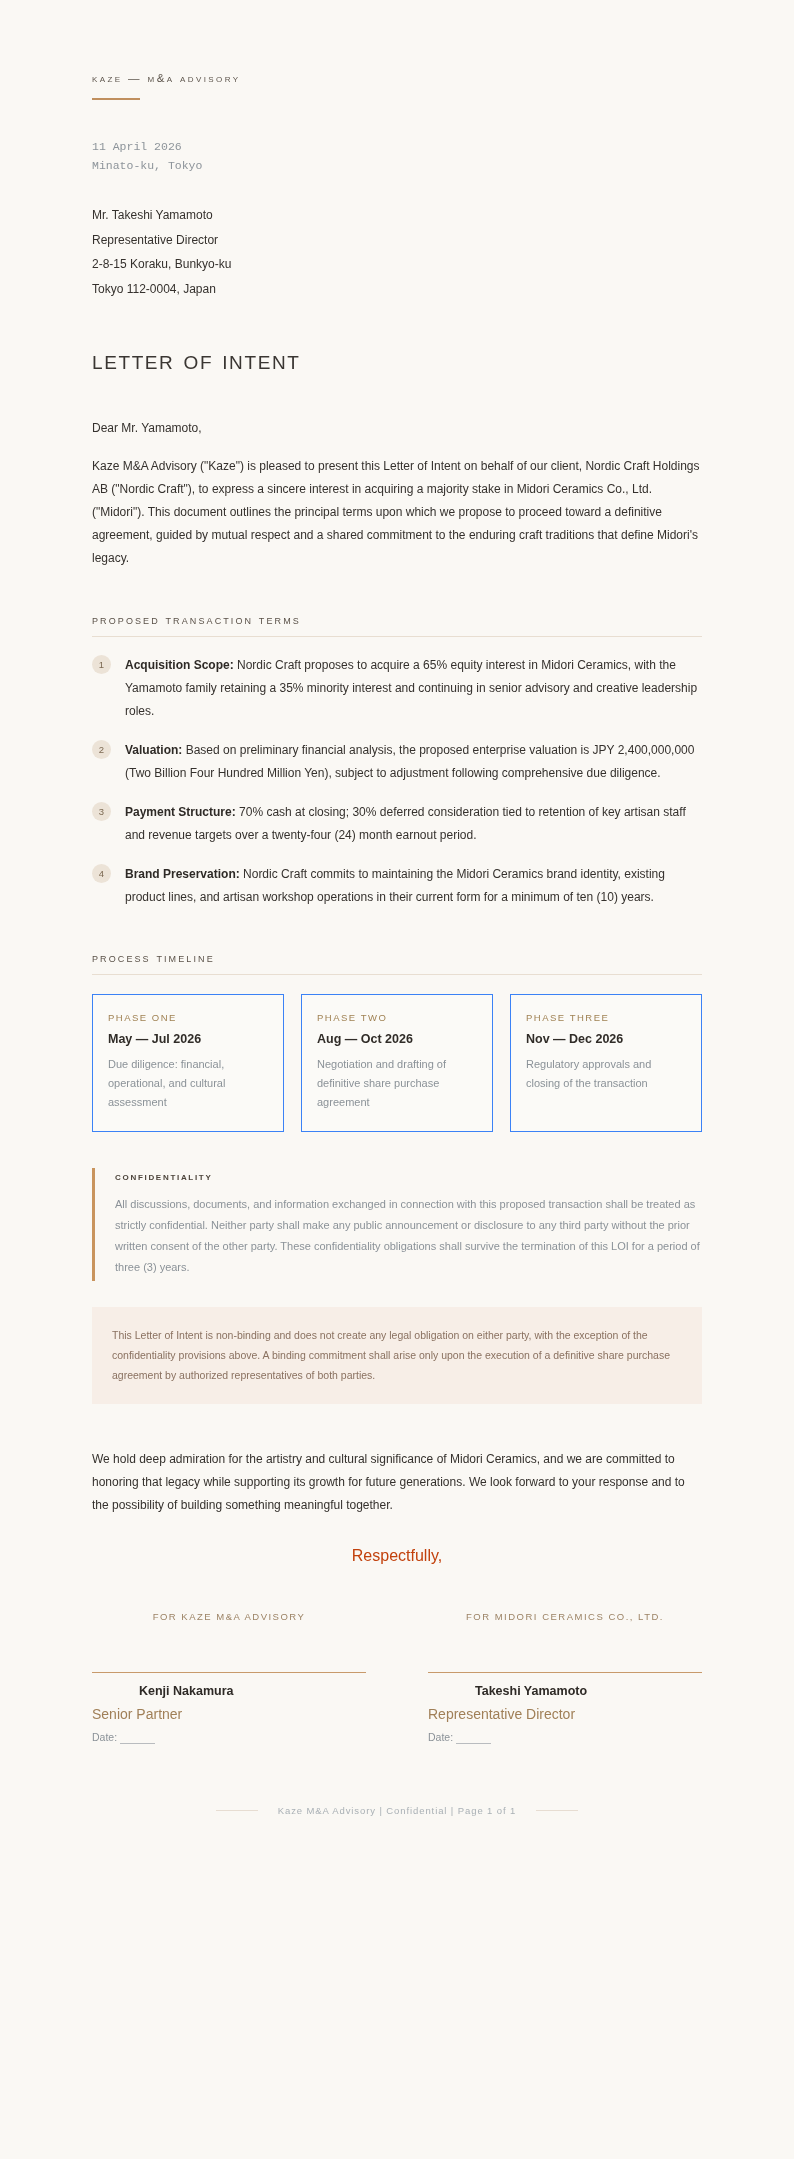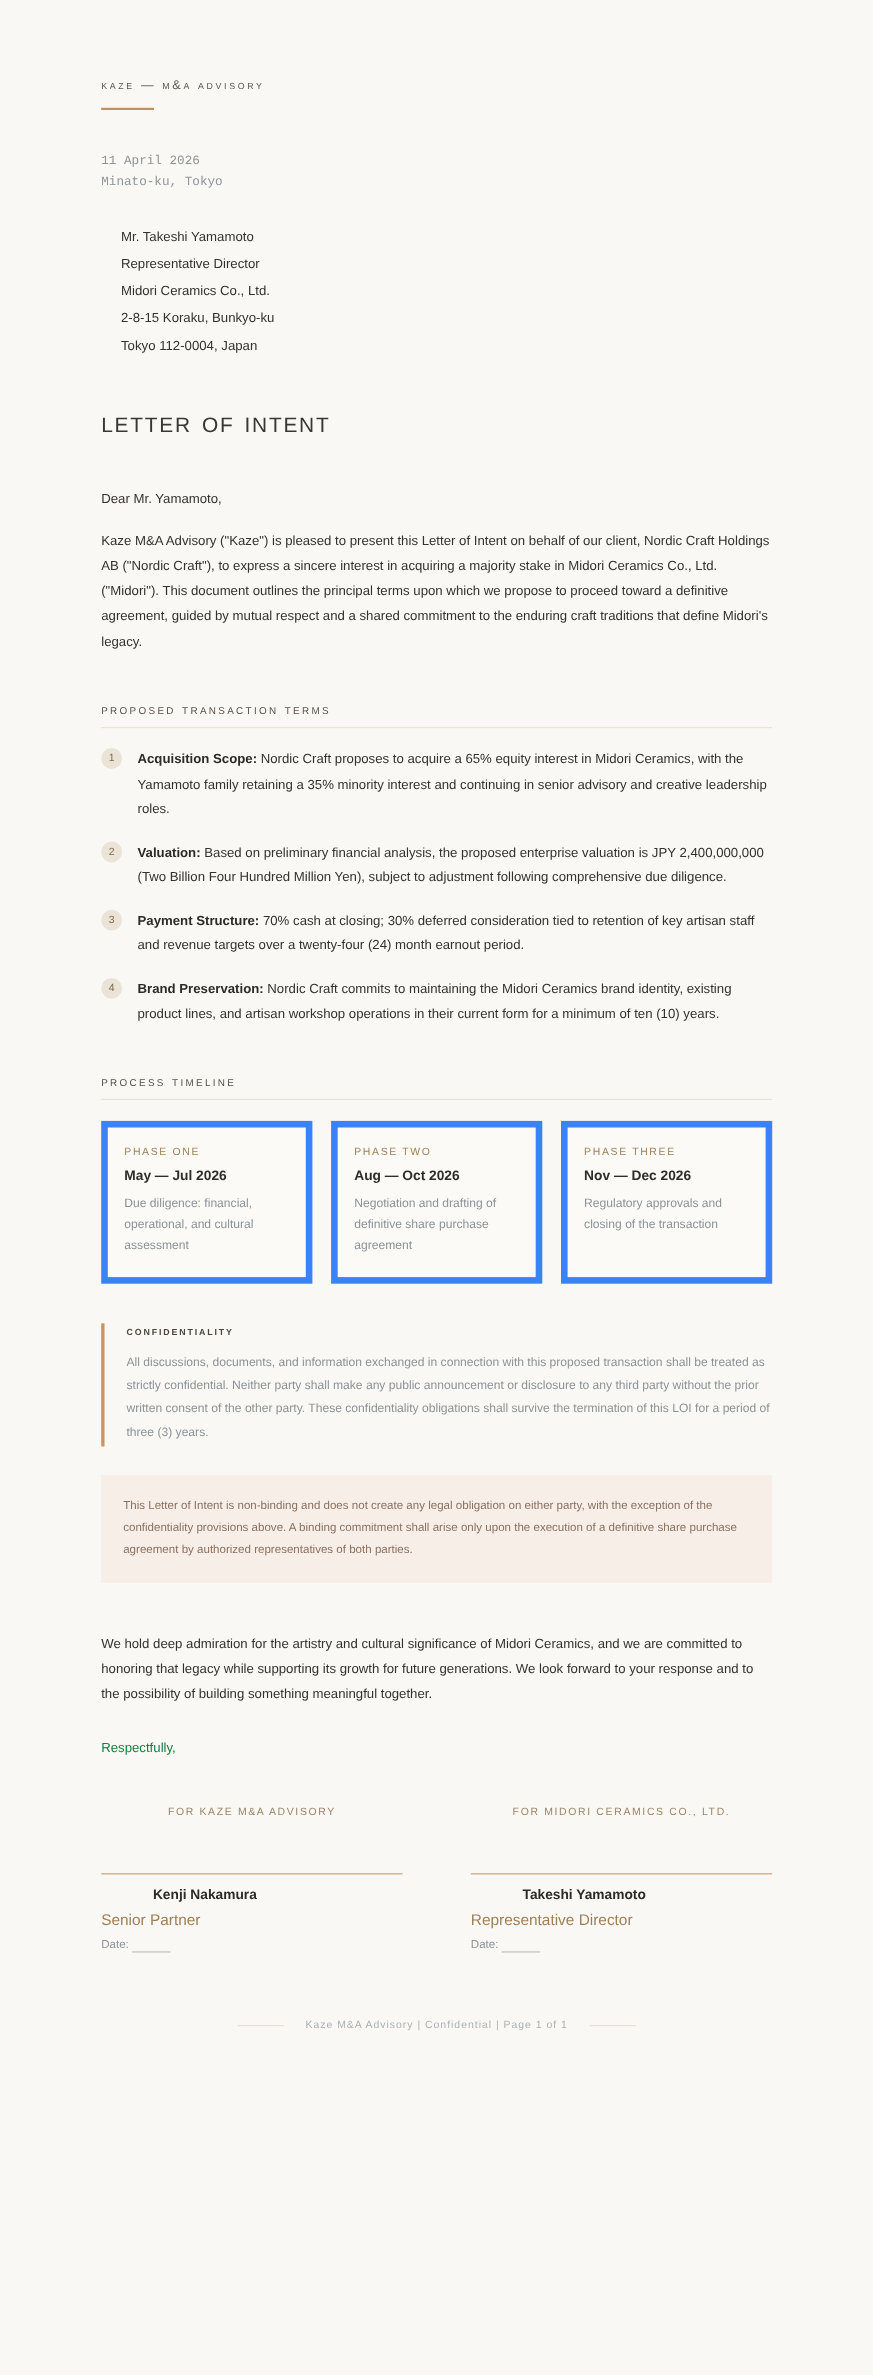--- a/index.html
+++ b/index.html
@@ -47,21 +47,20 @@
     font-size: 11.5px;
     line-height: 1.62;
     color: #8d949a;
     font-family: Liberation Mono, monospace;
   }
   .recipient {
     margin-top: 28px;
     font-size: 12px;
     line-height: 2.05;
     color: #35312d;
-    margin-left: 18px;
   }
 
   
   .doc-title {
     margin-top: 44px;
     font-size: 27px;
     font-weight: 400;
     color: #3a3632;
     font-variant: small-caps;
     text-transform: lowercase;
@@ -129,21 +128,21 @@
   .term-body b { font-weight: bold; color: #2e2a26; }
 
   
   .timeline {
     display: flex;
     gap: 17px;
     margin-top: 19px;
   }
   .phase {
     flex: 1 1 0;
-    border: 6px solid #3b82f6;
+    border: 1px solid #3b82f6;
     padding: 17px 15px 19px 15px;
     box-sizing: border-box;
     background: #fbfaf7;
   }
   .phase-label {
     font-size: 9.5px;
     letter-spacing: 1.5px;
     color: #a08254;
     text-transform: uppercase;
   }
@@ -193,22 +192,23 @@
 
   
   .closing {
     margin-top: 44px;
     font-size: 12px;
     line-height: 1.92;
     color: #35312d;
   }
   .respectfully {
     margin-top: 30px;
-    font-size: 12px;
-    color: #15803d;
+    font-size: 16px;
+    color: #c2410c;
+    text-align: center;
   }
 
   
   .signatures {
     display: flex;
     gap: 62px;
     margin-top: 46px;
   }
   .sig { flex: 1 1 0; }
   .sig-for {
@@ -272,21 +272,20 @@
   </div>
 
   <div class="meta">
     <div>11 April 2026</div>
     <div>Minato-ku, Tokyo</div>
   </div>
 
   <div class="recipient">
     <div>Mr. Takeshi Yamamoto</div>
     <div>Representative Director</div>
-    <div>Midori Ceramics Co., Ltd.</div>
     <div>2-8-15 Koraku, Bunkyo-ku</div>
     <div>Tokyo 112-0004, Japan</div>
   </div>
 
   <h1 class="doc-title">Letter of Intent</h1>
 
   <div class="salutation">Dear Mr. Yamamoto,</div>
   <div class="para">Kaze M&amp;A Advisory ("Kaze") is pleased to present this Letter of Intent on behalf of our client, Nordic Craft Holdings AB ("Nordic Craft"), to express a sincere interest in acquiring a majority stake in Midori Ceramics Co., Ltd. ("Midori"). This document outlines the principal terms upon which we propose to proceed toward a definitive agreement, guided by mutual respect and a shared commitment to the enduring craft traditions that define Midori's legacy.</div>
 
   <div class="section-head">Proposed Transaction Terms</div>

